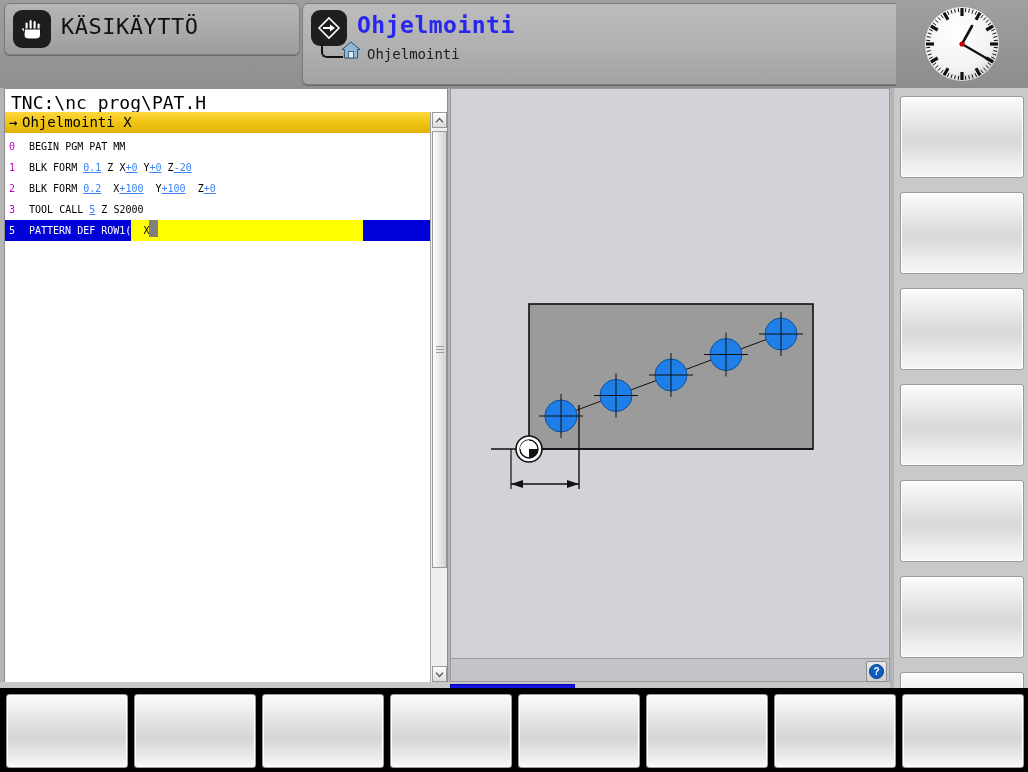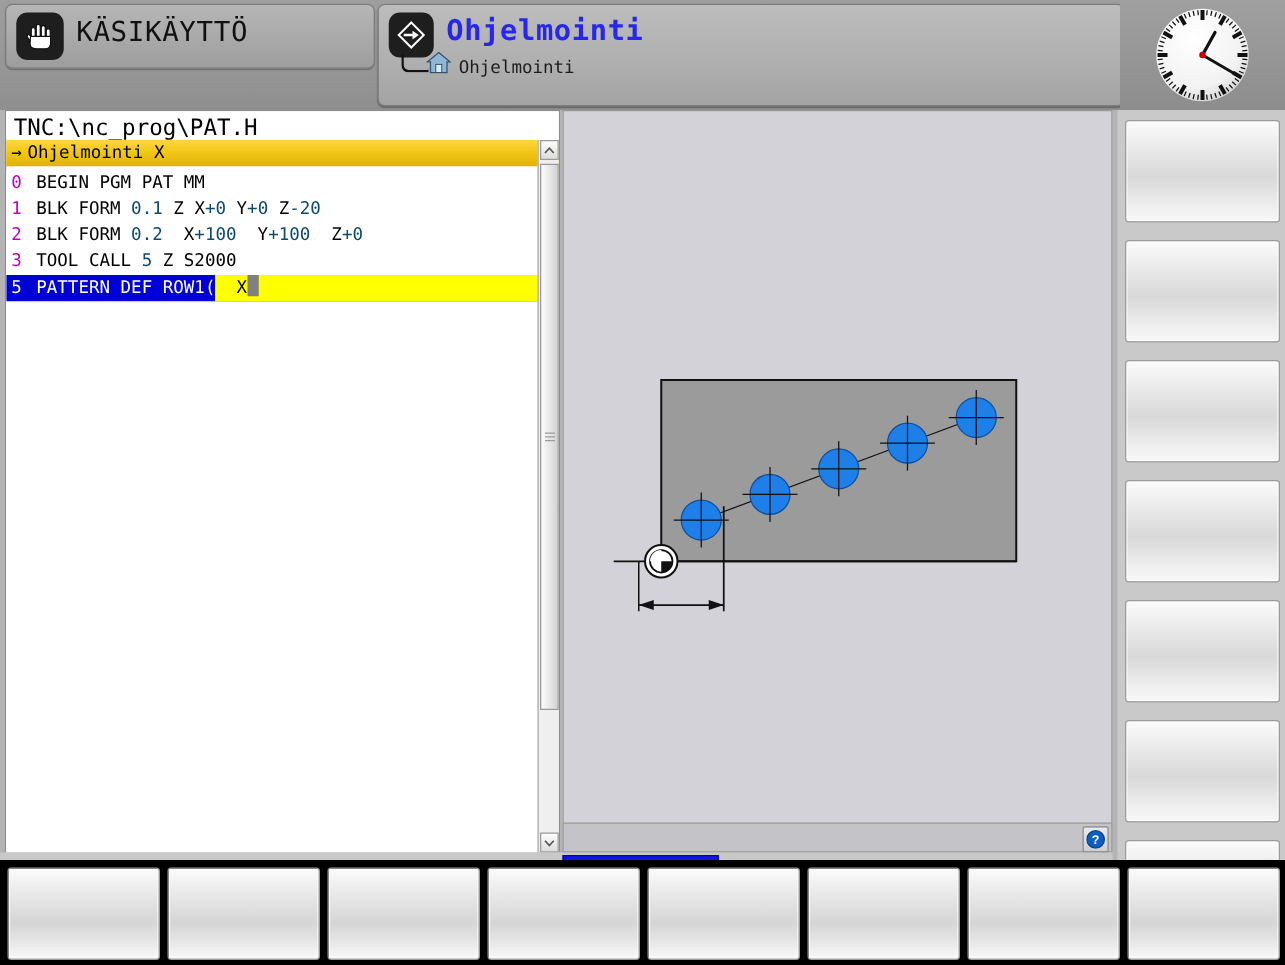--- a/index.html
+++ b/index.html
@@ -80,26 +80,26 @@
     font-size:14px;color:#000;
     padding:2px 0 0 4px;box-sizing:border-box;
     white-space:nowrap;overflow:hidden;
   }
   #arrow-glyph{display:inline-block;width:13px;}
   #code-area{
     position:absolute;left:0;top:47px;width:426px;height:546px;
     background:#ffffff;overflow:hidden;
   }
   .code-line{
-    height:21px;line-height:21px;font-size:14px;white-space:pre;
+    height:21px;line-height:21px;font-size:10px;white-space:pre;
     padding-left:4px;
   }
   .ln{color:#c000c0;display:inline-block;width:20px;}
   .kw{color:#000;}
-  .num{color:#0c4a6e;}
+  .num{color:#3b82f6;text-decoration:underline;}
   .code-line.sel{background:#0000d8;}
   .code-line.sel .ln,.code-line.sel .kw{color:#ffffff;}
   .field-yellow{
     display:inline-block;background:#ffff00;color:#000;
     height:21px;line-height:21px;vertical-align:top;
   }
   .caret{display:inline-block;background:#808080;width:9px;height:17px;
     vertical-align:-3px;}
   
   #vscroll{

